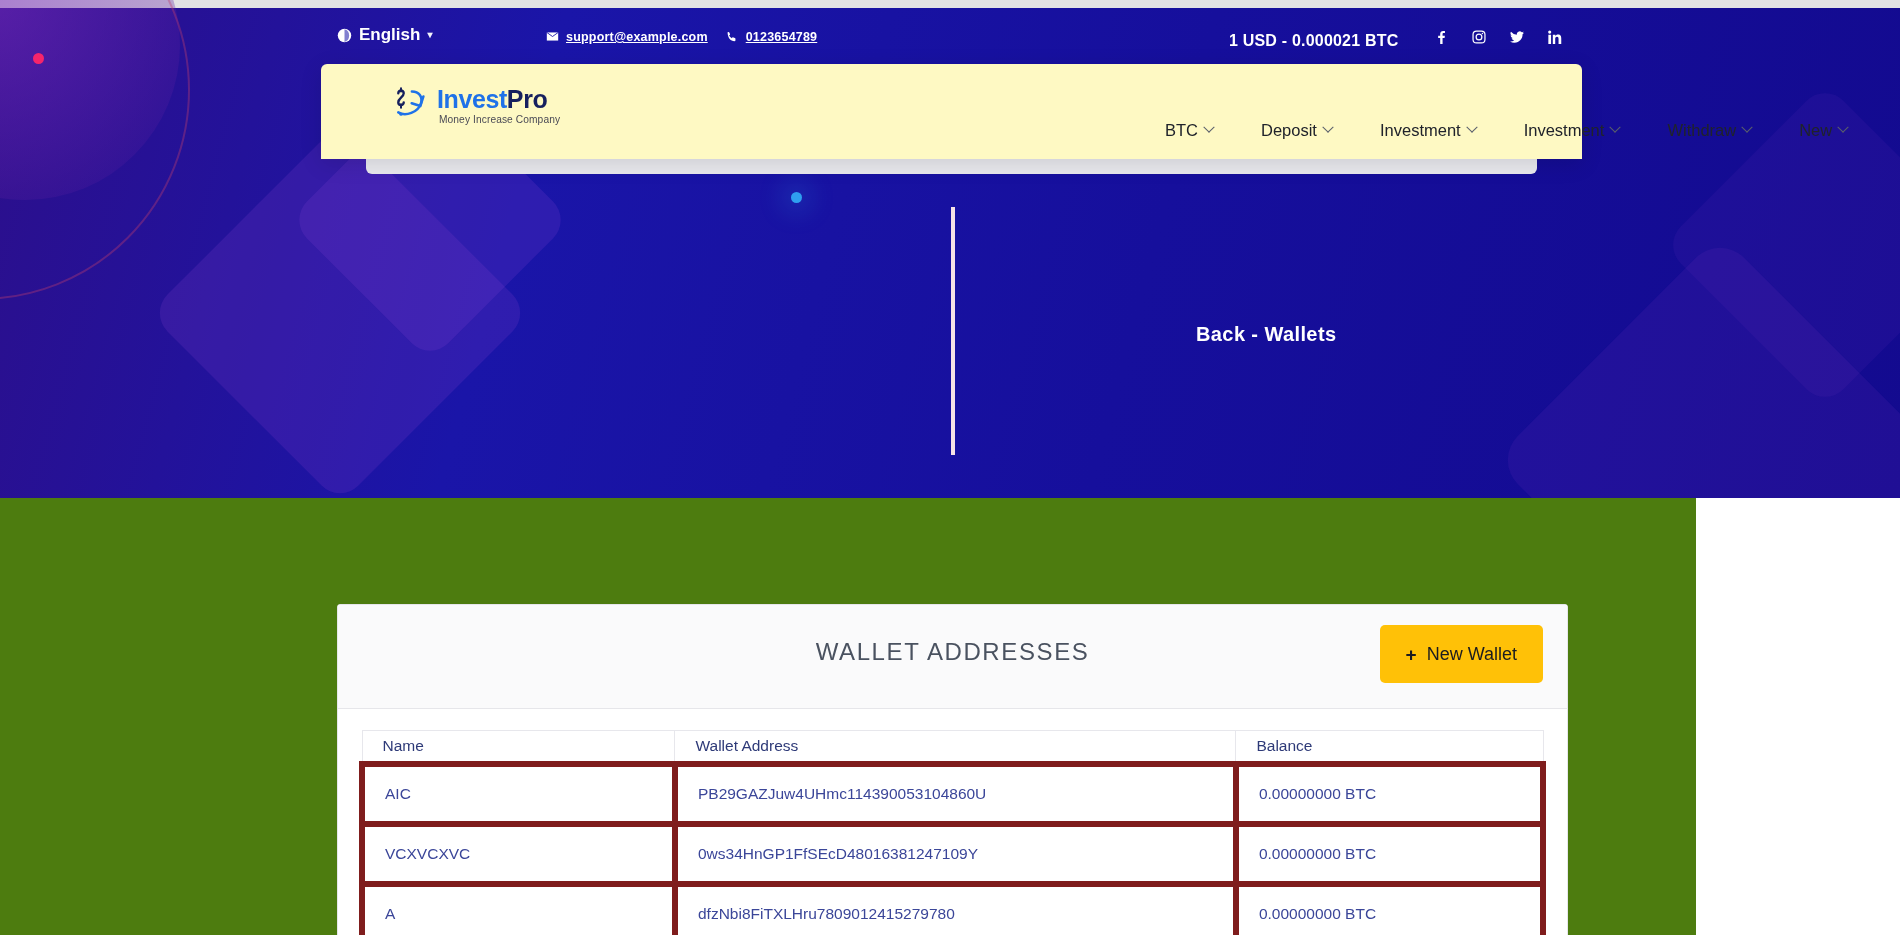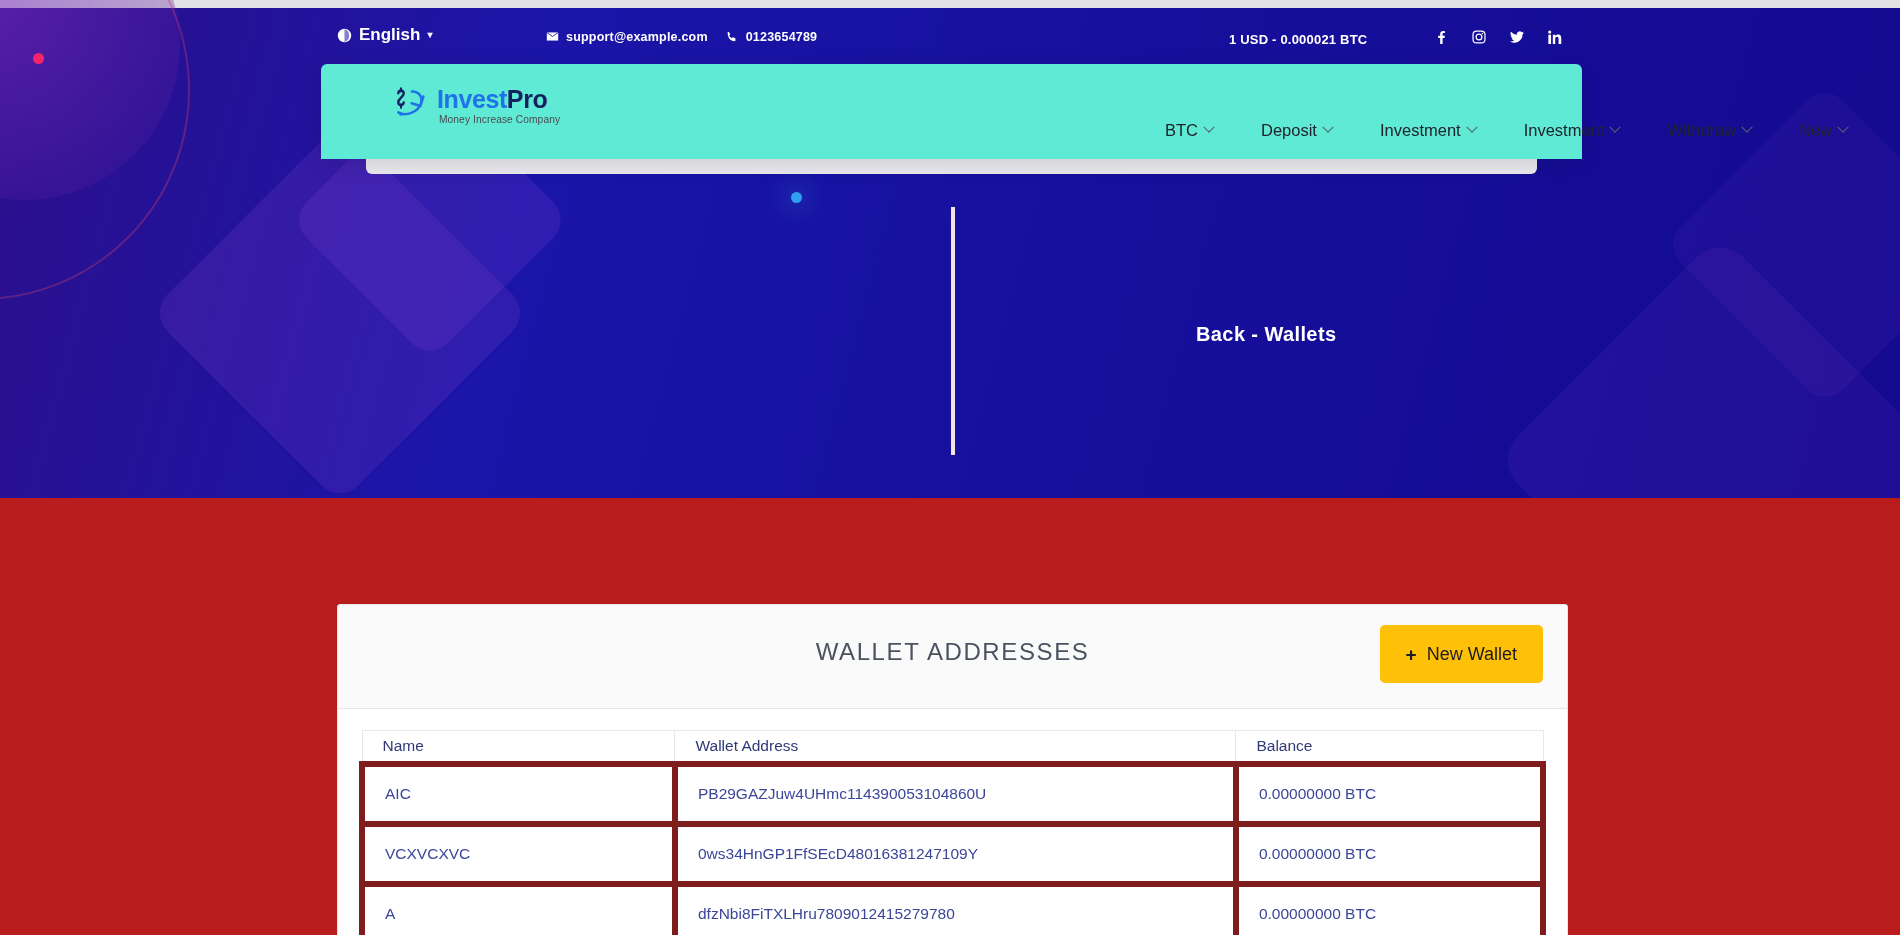--- a/index.html
+++ b/index.html
@@ -90,42 +90,42 @@
   }
   .globe-icon {
     width: 15px; height: 15px; display:inline-block;
     color: #fff;
   }
   .caret-sm { font-size: 10px; line-height: 1; opacity: .95; }
 
   .contact-block {
     position: absolute; left: 546px; top: 22px;
     display: flex; align-items: center; gap: 18px;
-    font-size: 12.5px; font-weight: 700; letter-spacing: .2px;
+    font-size: 12.5px; font-weight: 700; letter-spacing: .2px; text-decoration: underline;
   }
   .contact-item { display: flex; align-items: center; gap: 7px; cursor: pointer; }
   .mini-icon { width: 13px; height: 13px; display: inline-block; }
 
   .rate-block {
     position: absolute; left: 1229px; top: 24px;
-    font-size: 13px; font-weight: 700; letter-spacing: .2px;
+    font-size: 16px; font-weight: 700; letter-spacing: .2px;
   }
 
   .social-block {
     position: absolute; left: 1434px; top: 22px;
     display: flex; align-items: center; gap: 24px;
   }
   .social-ic { width: 14px; height: 14px; display: inline-block; cursor: pointer; color:#fff; }
 
   
   .navcard {
     position: absolute;
     left: 321px; top: 64px;
     width: 1261px; height: 95px;
-    background: #5eead4;
+    background: #fef9c3;
     border-radius: 6px 6px 0 0;
     box-shadow: 0 5px 22px rgba(0,0,0,0.12);
     z-index: 25;
     display: flex; align-items: center; text-decoration: underline;
   }
   .navcard-shadowstrip {
     position: absolute;
     left: 366px; top: 152px;
     width: 1171px; height: 22px;
     background: #e9e9ee;
@@ -173,22 +173,22 @@
   .hero-breadcrumb {
     position: absolute; left: 1196px; top: 323px;
     font-size: 20px; font-weight: 600; color: #ffffff;
     letter-spacing: .4px;
     z-index: 10;
   }
 
   
   .content {
     position: absolute; left: 0; top: 498px;
-    width: 1900px; height: 437px;
-    background: #b91c1c;
+    width: 1696px; height: 437px;
+    background: #4d7c0f;
   }
 
   .card {
     position: absolute;
     left: 337px; top: 106px;
     width: 1231px;
     background: #ffffff;
     border: 1px solid #e6e6ea;
     border-radius: 3px;
   }

